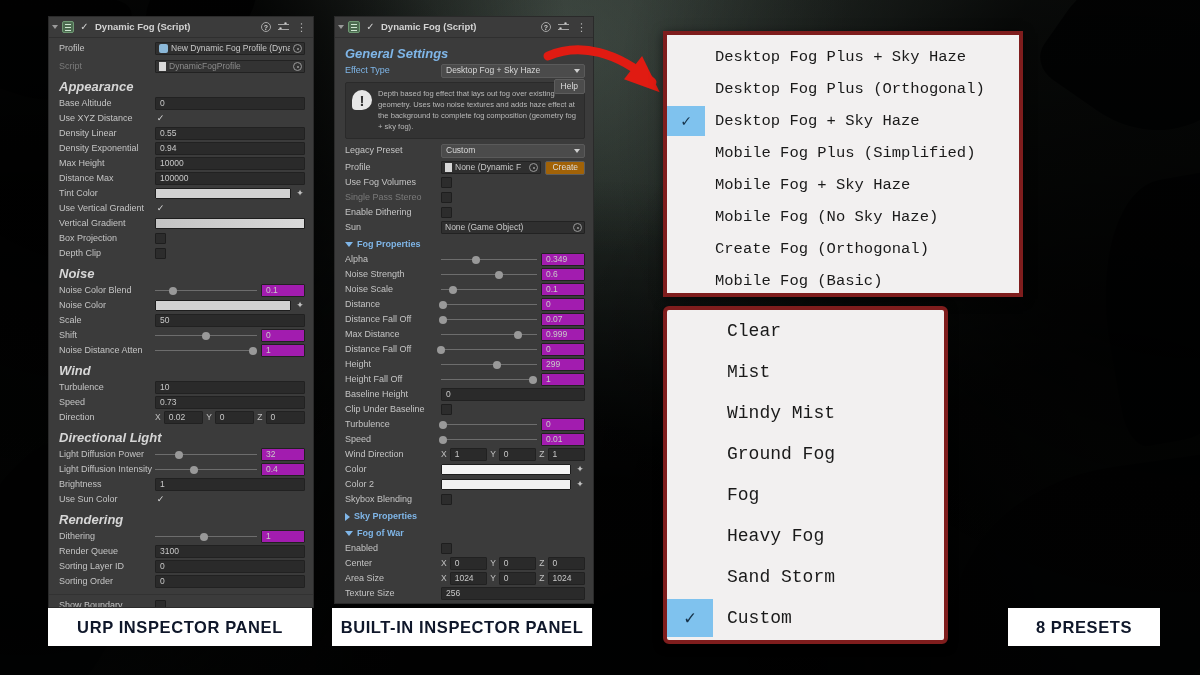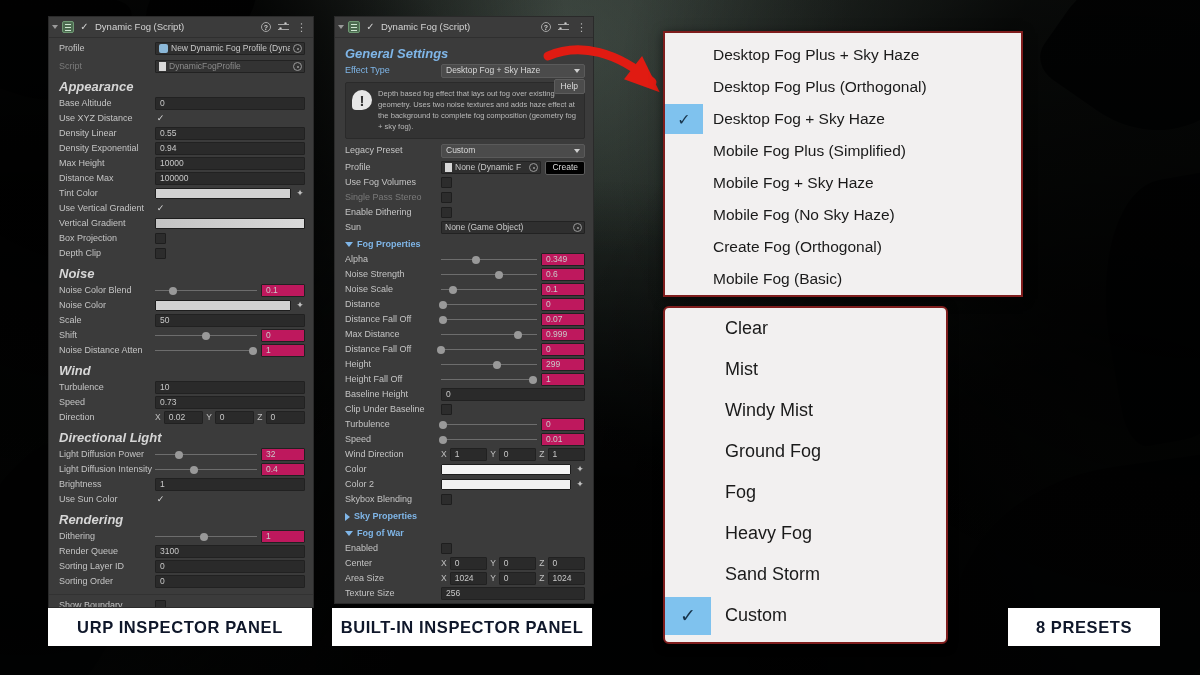--- a/index.html
+++ b/index.html
@@ -87,21 +87,21 @@
     height: 1px; background: #cfe6d2;
     box-shadow: 0 3px 0 #cfe6d2, 0 6px 0 #cfe6d2;
   }
   .hdr-check {
     width: 11px; height: 11px;
     display: flex; align-items: center; justify-content: center;
     color: #d2d2d2; font-size: 10px; line-height: 1;
     flex: 0 0 auto;
   }
   .insp-title {
-    font-weight: normal;
+    font-weight: bold;
     font-size: 9.5px;
     color: #d4d4d4;
     flex: 1 1 auto;
     white-space: nowrap;
   }
   .hdr-icons { display: flex; align-items: center; gap: 7px; flex: 0 0 auto; }
   .ic-help {
     width: 10px; height: 10px; border-radius: 50%;
     border: 1px solid #a5a5a5; color: #cfcfcf;
     font-size: 7px; display: flex; align-items: center; justify-content: center;
@@ -220,21 +220,21 @@
   .slider .track {
     position: absolute; left: 0; right: 0; height: 1px; background: #6d6d6d;
   }
   .slider .knob {
     position: absolute; width: 8px; height: 8px; border-radius: 50%;
     background: #999999; transform: translateX(-50%);
   }
   .numbox {
     flex: 0 0 44px;
     height: 13px;
-    background: #be185d; border: 1px solid #212121; border-radius: 1px;
+    background: #a21caf; border: 1px solid #212121; border-radius: 1px;
     color: #c9c9c9; font-size: 8.5px;
     display: flex; align-items: center; padding: 0 4px;
   }
 
   
   .vec { flex: 1 1 auto; display: flex; align-items: center; gap: 3px; }
   .vec .ax { font-size: 8.5px; color: #c0c0c0; flex: 0 0 auto; }
   .vec .field { flex: 1 1 0; }
 
   
@@ -272,33 +272,34 @@
   .foldrow {
     display: flex; align-items: center; gap: 4px;
     padding: 5px 10px 3px 10px;
     font-weight: bold; font-size: 9px; color: #7fb6e8;
   }
   .tri-down { width: 0; height: 0; border-left: 4px solid transparent; border-right: 4px solid transparent; border-top: 5px solid #7fb6e8; }
   .tri-right { width: 0; height: 0; border-top: 4px solid transparent; border-bottom: 4px solid transparent; border-left: 5px solid #7fb6e8; }
 
   .createbtn {
     flex: 0 0 auto; height: 14px;
-    background: #000000; border: 1px solid #5c5c5c; border-radius: 2px;
+    background: #a16207; border: 1px solid #5c5c5c; border-radius: 2px;
     color: #dddddd; font-size: 8.5px;
     display: flex; align-items: center; padding: 0 6px;
   }
 
   .divider { height: 1px; background: #323232; margin: 5px 0 3px 0; }
 
   
   .menu {
     position: absolute;
     background: #f2f0f0;
-    border: 2px solid #7f1d1d;
+    border: 4px solid #7f1d1d;
     box-shadow: 0 2px 10px rgba(0,0,0,.55);
+    font-family: Liberation Mono, monospace;
   }
   #menu-effect { left: 663px; top: 31px; width: 360px; height: 266px; padding: 6px 0; }
   #menu-preset { left: 663px; top: 306px; width: 285px; height: 338px; padding: 0 0; border-radius: 6px; }
 
   .menu-item {
     display: flex; align-items: center;
     color: #1a1a1a;
     white-space: nowrap;
   }
   #menu-effect .menu-item { height: 32px; font-size: 15.5px; }

